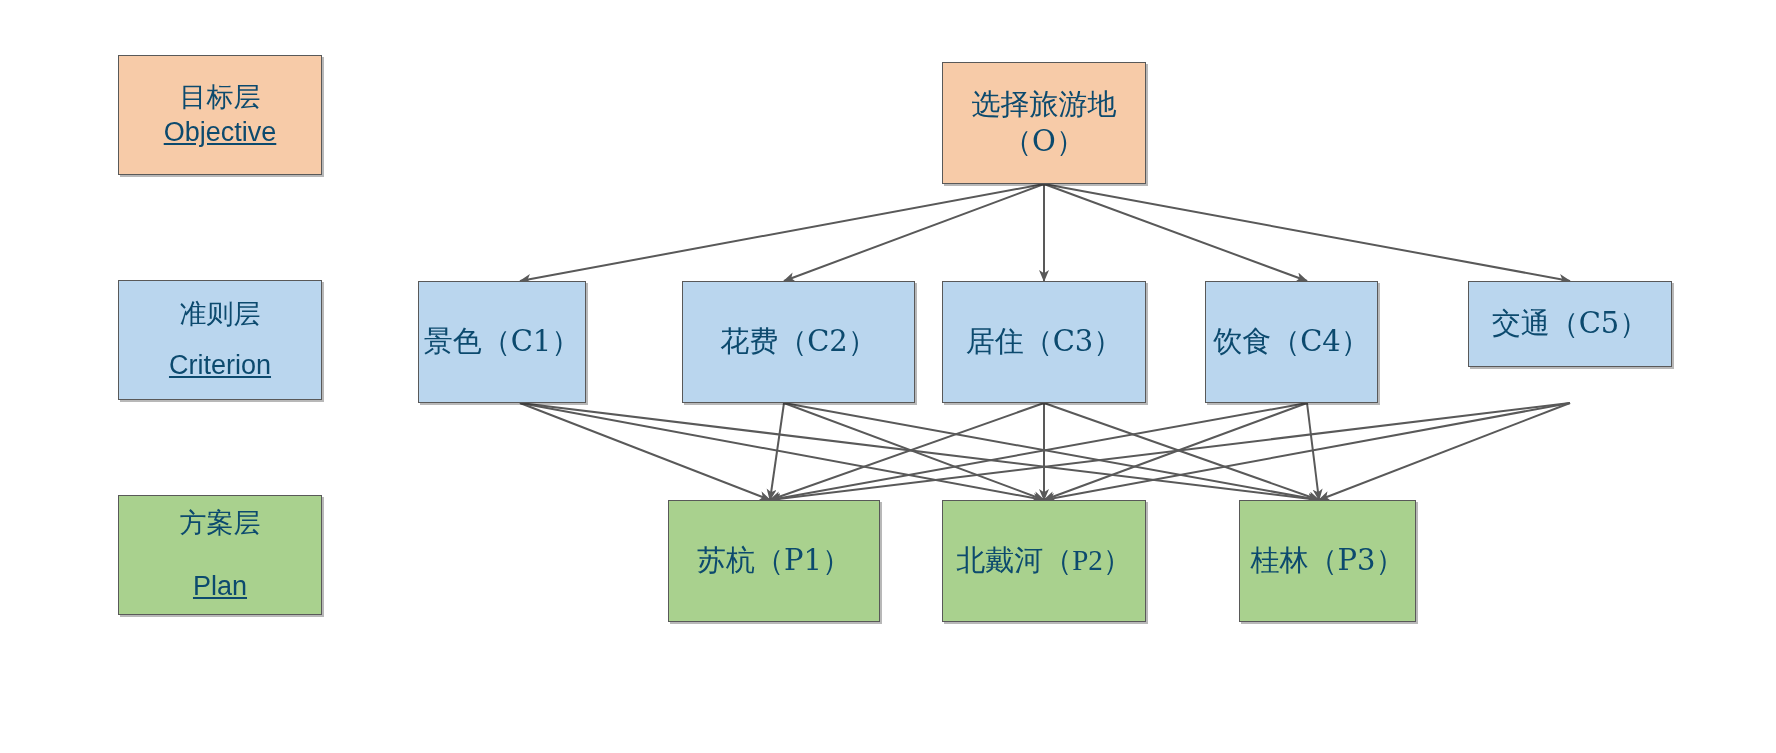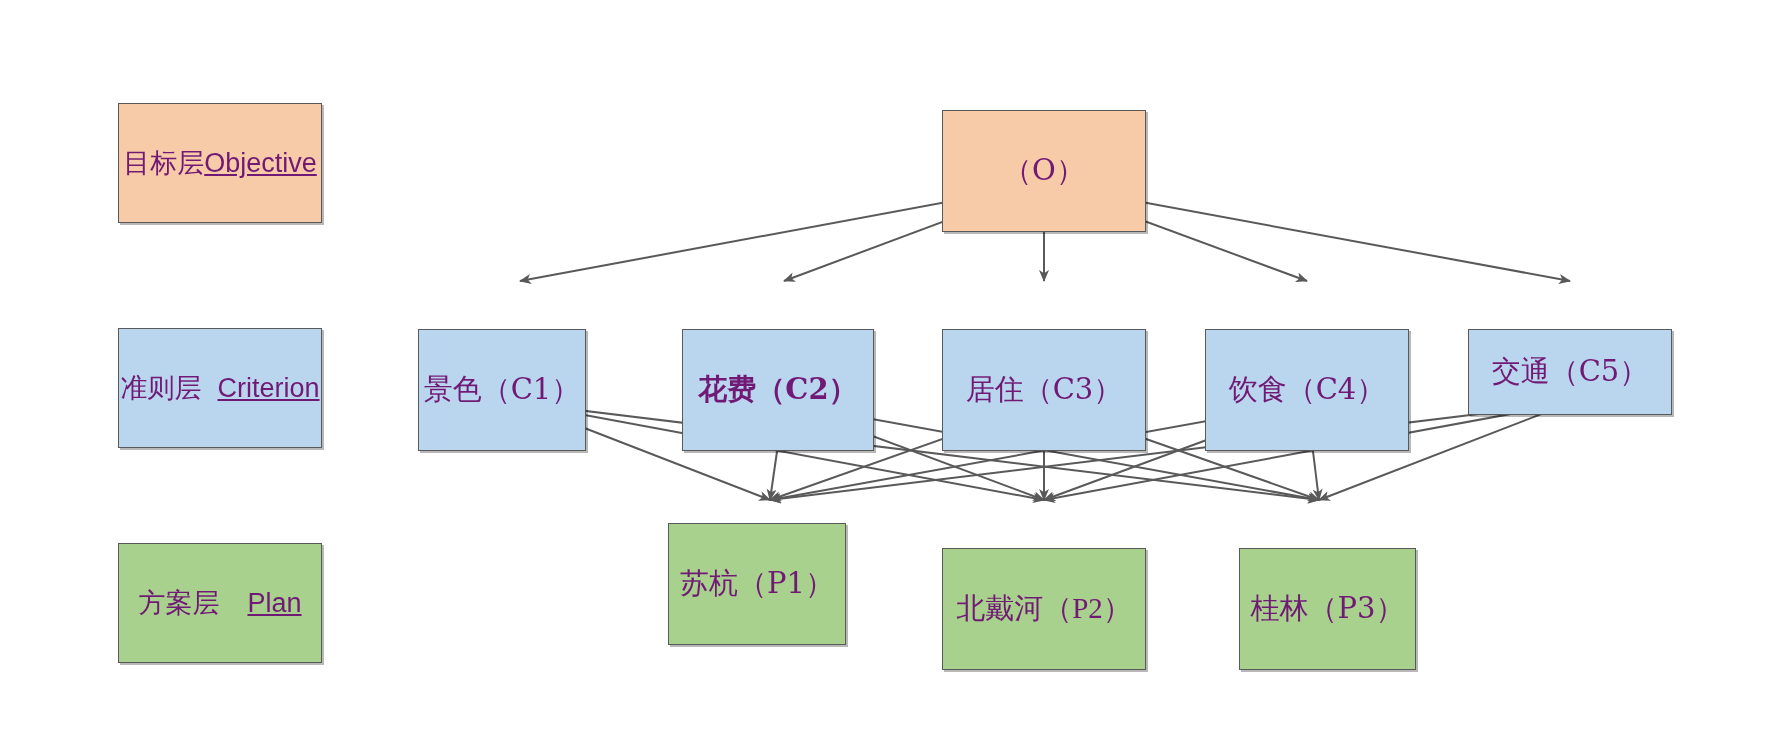--- a/index.html
+++ b/index.html
@@ -22,28 +22,27 @@
     width: 1776px;
     height: 753px;
     pointer-events: none;
   }
   .node {
     position: absolute;
     box-sizing: border-box;
     border: 1px solid #595959;
     box-shadow: 2px 2px 0 rgba(0,0,0,0.28);
     display: flex;
-    flex-direction: row;
+    flex-direction: column;
     align-items: center;
     justify-content: center;
     text-align: center;
-    color: #701a75;
+    color: #0c4a6e;
     line-height: 1.28;
     z-index: 2;
-    margin-top: 48px;
   }
   .legend-node {
     font-size: 27px;
   }
   .legend-node .ln-cn { display: block; }
   .legend-node .ln-en { display: block; text-decoration: underline; }
   .graph-node {
     font-family: "DejaVu Serif", "Liberation Serif", serif;
     font-size: 29px;
   }
@@ -101,44 +100,45 @@
         <span class="ln-en">Criterion</span>
       </div>
       <div class="node legend-node" style="left: 118px; top: 495px; width: 204px; height: 120px; background: rgb(169, 209, 142); border-color: rgb(89, 89, 89); gap: 28px;">
         <span class="ln-cn">方案层</span>
         <span class="ln-en">Plan</span>
       </div>
     </div>
 
   <div id="objective-group">
       <div class="node obj-node" style="left: 942px; top: 62px; width: 204px; height: 122px; background: rgb(247, 203, 168); border-color: rgb(89, 89, 89);">
+        <span class="on-l1">选择旅游地</span>
         <span class="on-l2">（O）</span>
       </div>
     </div>
 
   <div id="criteria-group">
       <div class="node graph-node" style="left: 418px; top: 281px; width: 168px; height: 122px; background: rgb(186, 214, 238); border-color: rgb(89, 89, 89);">
         <span>景色（C1）</span>
       </div>
-      <div class="node graph-node" style="left: 682px; top: 281px; width: 192px; height: 122px; background: rgb(186, 214, 238); border-color: rgb(89, 89, 89); font-weight: bold;">
+      <div class="node graph-node" style="left: 682px; top: 281px; width: 233px; height: 122px; background: rgb(186, 214, 238); border-color: rgb(89, 89, 89);">
         <span>花费（C2）</span>
       </div>
       <div class="node graph-node" style="left: 942px; top: 281px; width: 204px; height: 122px; background: rgb(186, 214, 238); border-color: rgb(89, 89, 89); text-align: center;">
         <span>居住（C3）</span>
       </div>
-      <div class="node graph-node" style="left: 1205px; top: 281px; width: 204px; height: 122px; background: rgb(186, 214, 238); border-color: rgb(89, 89, 89);">
+      <div class="node graph-node" style="left: 1205px; top: 281px; width: 173px; height: 122px; background: rgb(186, 214, 238); border-color: rgb(89, 89, 89);">
         <span>饮食（C4）</span>
       </div>
       <div class="node graph-node" style="left: 1468px; top: 281px; width: 204px; height: 86px; background: rgb(186, 214, 238); border-color: rgb(89, 89, 89);">
         <span>交通（C5）</span>
       </div>
     </div>
 
   <div id="plans-group">
-      <div class="node graph-node" style="left: 668px; top: 475px; width: 178px; height: 122px; background: rgb(169, 209, 142); border-color: rgb(89, 89, 89);">
+      <div class="node graph-node" style="left: 668px; top: 500px; width: 212px; height: 122px; background: rgb(169, 209, 142); border-color: rgb(89, 89, 89);">
         <span>苏杭（P1）</span>
       </div>
       <div class="node graph-node" style="left: 942px; top: 500px; width: 204px; height: 122px; background: rgb(169, 209, 142); border-color: rgb(89, 89, 89); font-family: Liberation Serif, serif;">
         <span>北戴河（P2）</span>
       </div>
       <div class="node graph-node" style="left: 1239px; top: 500px; width: 177px; height: 122px; background: rgb(169, 209, 142); border-color: rgb(89, 89, 89);">
         <span>桂林（P3）</span>
       </div>
     </div>
 

